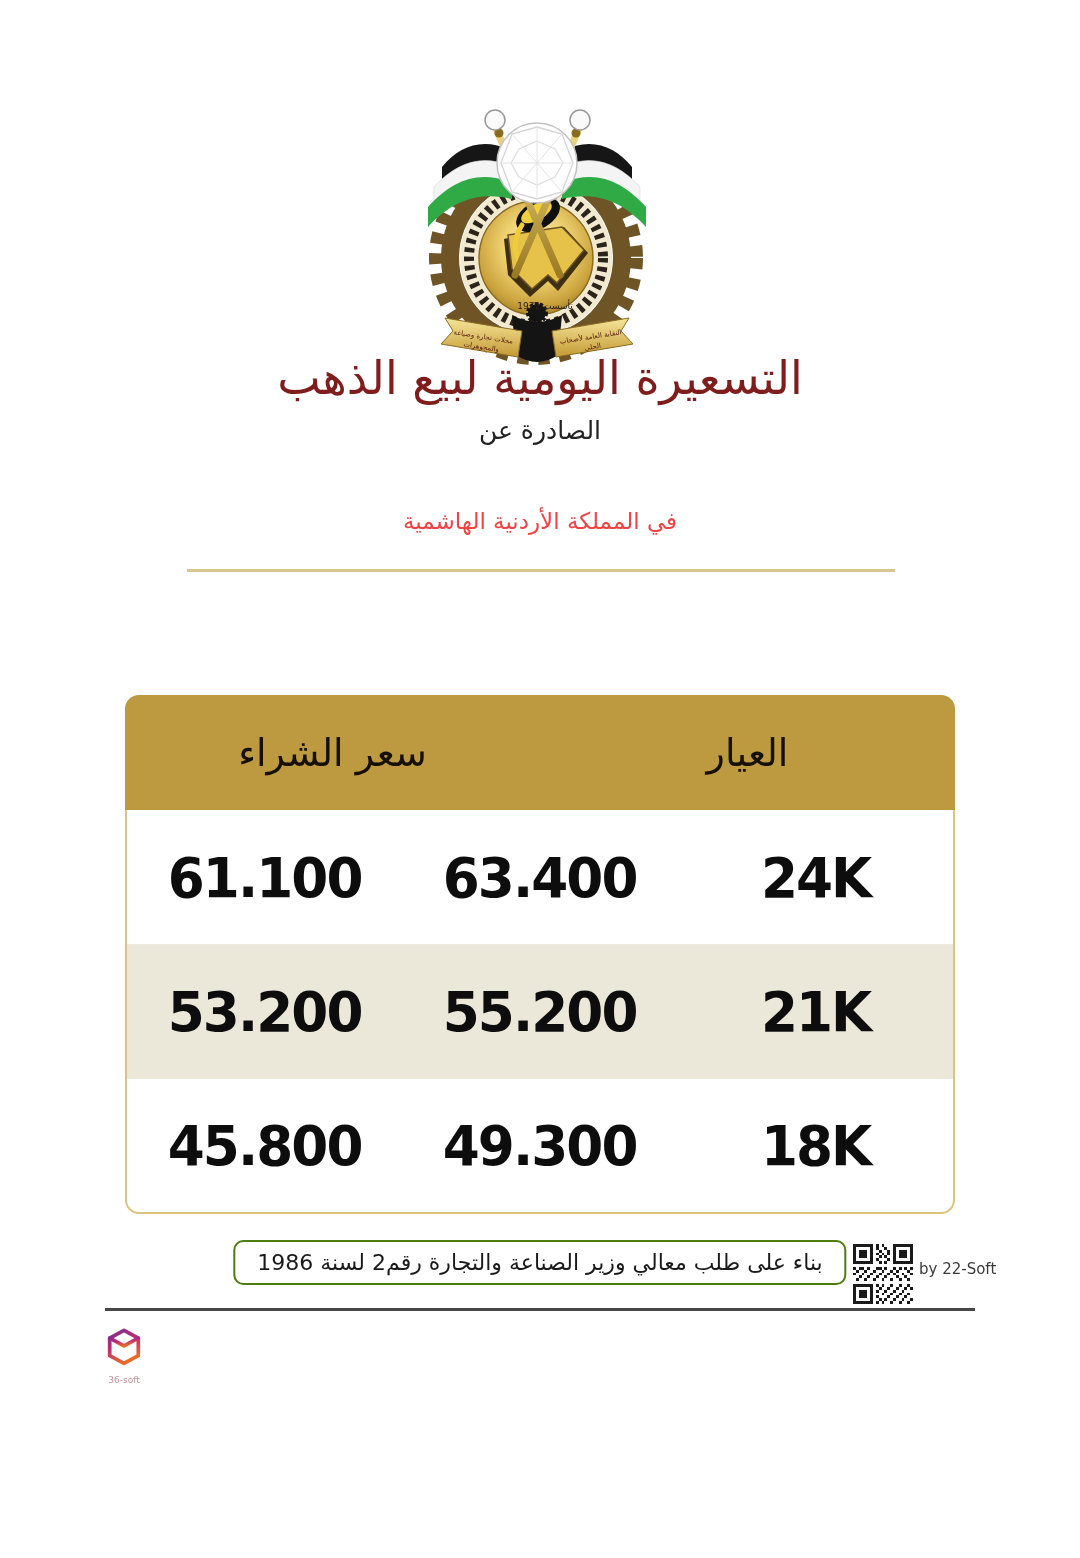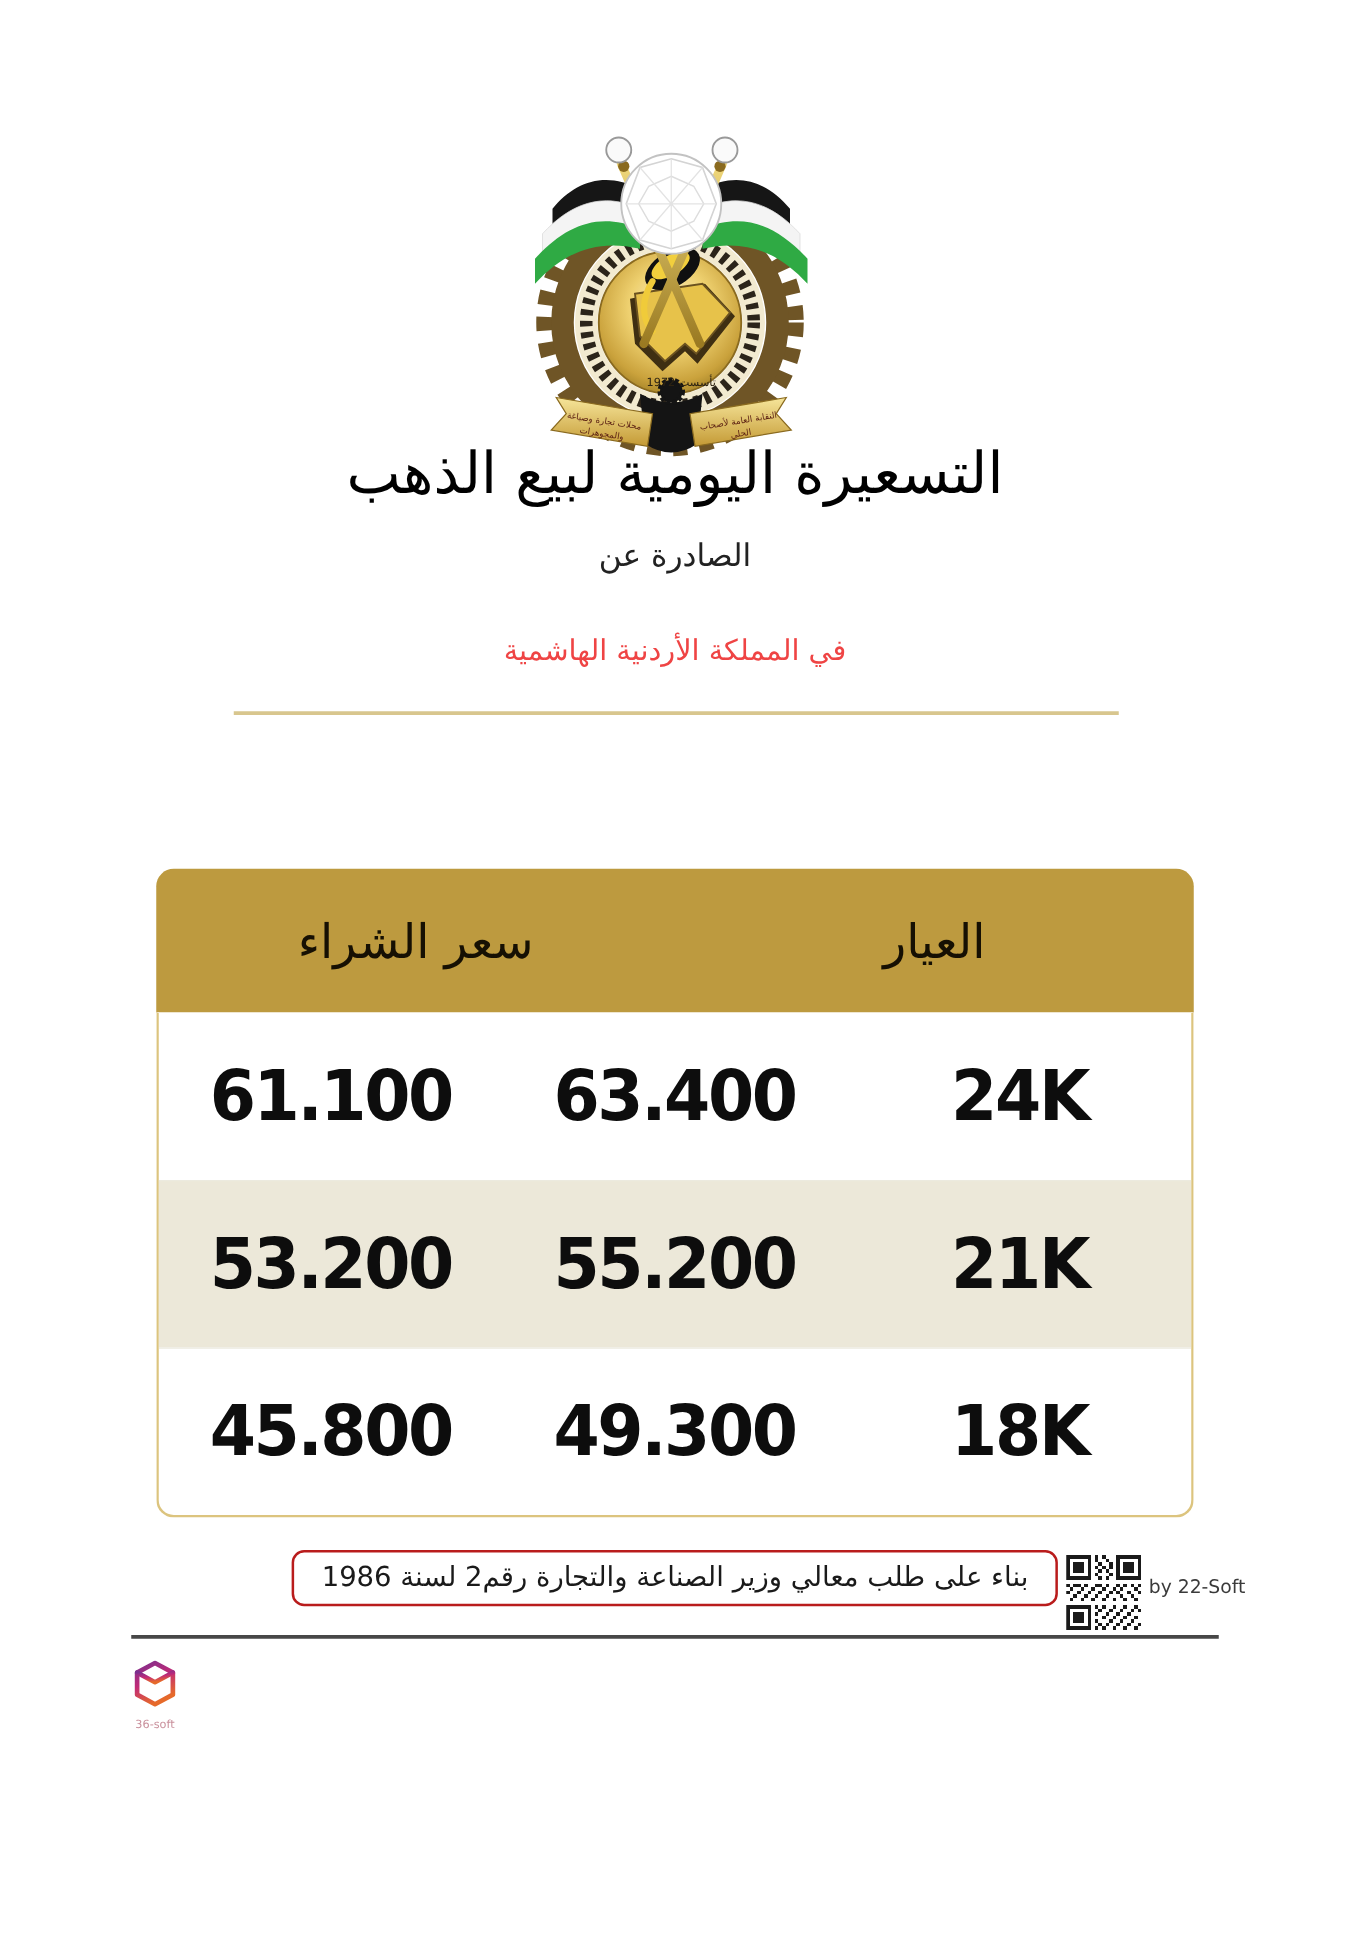--- a/index.html
+++ b/index.html
@@ -7,22 +7,22 @@
   .page {
     position:relative; width:1080px; height:1558px; margin:0 auto;
     background:#ffffff; overflow:hidden;
   }
   .abs { position:absolute; }
   .ctr { left:0; width:1080px; text-align:center; }
   .rtl { direction:rtl; unicode-bidi:plaintext; }
 
   .emblem-svg { position:absolute; left:412px; top:103px; }
 
-  .main-title    { top:350px; font-size:46px; color:#000000; line-height:1.25; }
-  .issued-by     { top:430px; font-size:25px; color:#222; }
+  .main-title    { top:350px; font-size:46px; color:#7f1d1d; line-height:1.25; }
+  .issued-by     { top:416px; font-size:25px; color:#222; }
   .syndicate     { top:463px; font-size:25px; color:#222; }
   .country       { top:508px; font-size:23px; color:#ef4444; }
   .gold-line     { top:569px; left:187px; width:708px; height:3px; background:#d8c68e; }
   .date-line     { top:600px; font-size:43px; font-weight:bold; color:#111; letter-spacing:-0.5px; }
 
   .price-table { position:absolute; top:695px; left:125px; width:830px; }
   .thead {
     display:flex; direction:rtl; align-items:center;
     height:115px; background:#bd9a3f; border-radius:14px 14px 0 0;
   }
@@ -36,21 +36,21 @@
   .trow { display:flex; direction:rtl; align-items:center; height:134px; }
   .trow.alt { background:#ece8d9; }
   .trow + .trow { border-top:1px solid #eceadf; }
   .trow .cell {
     flex:1; text-align:center; font-size:56px; font-weight:bold; color:#0d0d0d;
     letter-spacing:-2px; transform:scaleX(.95);
   }
 
   .footnote-box {
     top:1240px; left:540px; transform:translateX(-50%);
-    position:absolute; border:2px solid #b91c1c; border-radius:10px;
+    position:absolute; border:2px solid #4d7c0f; border-radius:10px;
     padding:8px 22px; font-size:22px; color:#1a1a1a; white-space:nowrap;
   }
 
   .bottom-divider { top:1308px; left:105px; width:870px; height:3px; background:#474747; }
 
   .cube-logo-wrap { top:1326px; left:100px; width:48px; text-align:center; }
   .cube-caption { font-size:9px; color:#c9909c; margin-top:1px; }
 
   .qr-wrap { top:1244px; left:853px; display:flex; align-items:flex-start; }
   .qr-caption { font-size:15px; color:#3a3a3a; margin:16px 0 0 6px; white-space:nowrap; }

